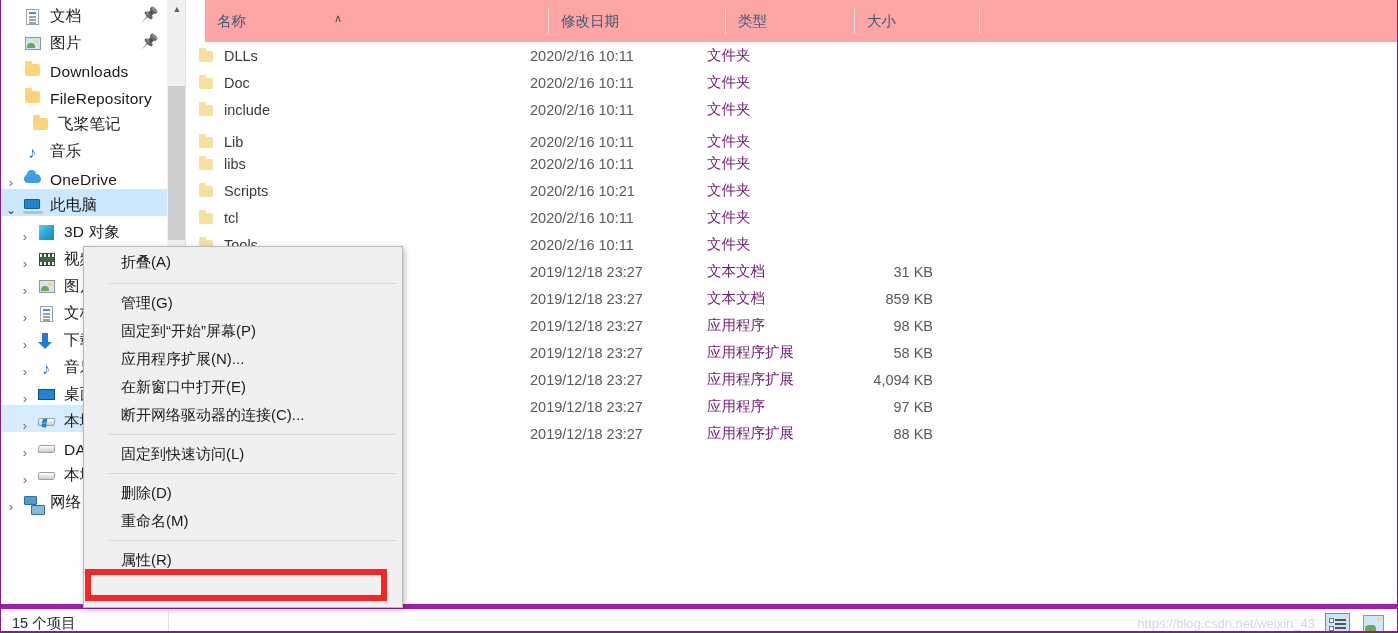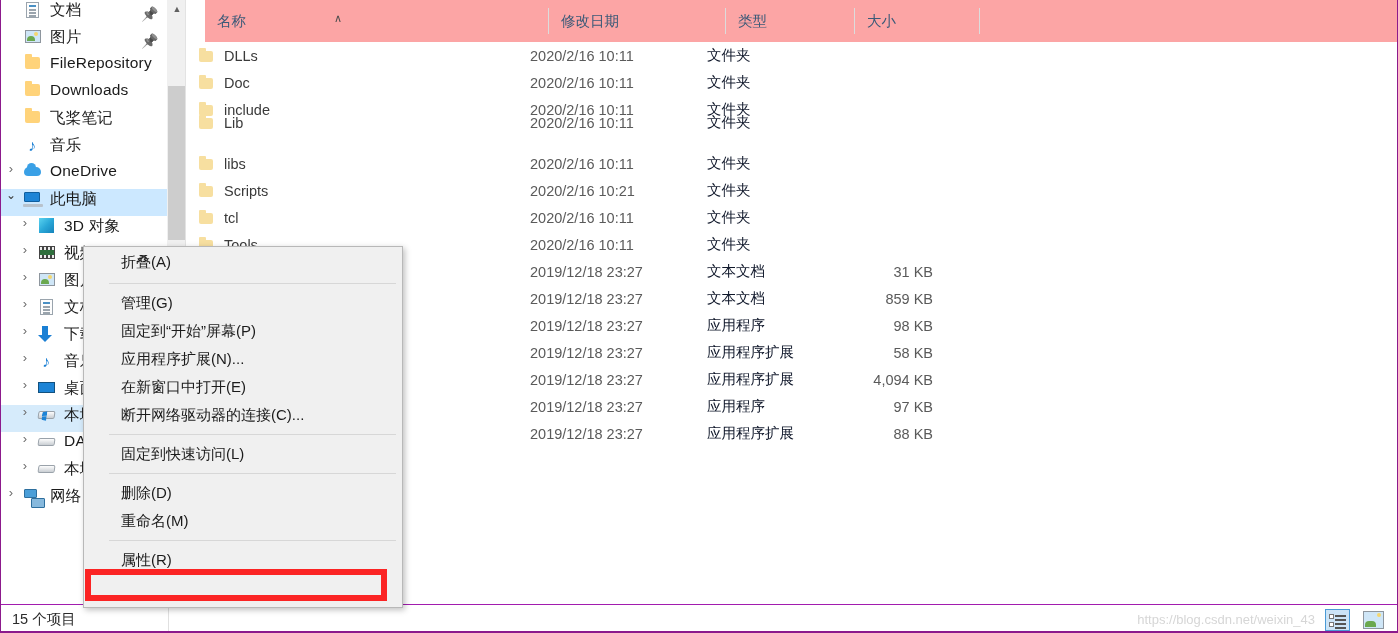--- a/index.html
+++ b/index.html
@@ -23,21 +23,21 @@
     left: 0; top: 0;
     width: 167px;
     height: 604px;
     background: #ffffff;
     overflow: hidden;
   }
   .nav-item {
     position: relative;
     height: 27px;
     display: flex;
-    align-items: flex-start;
+    align-items: flex-end;
     padding-left: 0;
     white-space: nowrap;
     font-size: 15px;
     color: #1a1a1a;
   }
   .nav-item.sel { background: #cce8ff; }
   .nav-item.sel2 { background: #d6ebfb; }
   .chev {
     width: 22px;
     min-width: 22px;
@@ -227,21 +227,21 @@
   .fico { width:17px; height:16px; position:relative; }
   .fico .fold {
     position:absolute; left:1px; top:3px; width:14px; height:11px;
     background:#f7dfa0; border-radius:0 2px 2px 2px;
   }
   .fico .fold:before{
     content:""; position:absolute; left:0; top:-3px; width:7px; height:3px;
     background:#f7dfa0; border-radius:1px 1px 0 0;
   }
   .fdate { position:absolute; left:344px; color:#5a5a5a; }
-  .ftype { position:absolute; left:521px; color:#0f172a; }
+  .ftype { position:absolute; left:521px; color:#701a75; }
   .fsize { position:absolute; left:600px; width:147px; text-align:right; color:#5a5a5a; }
 
   
   #ctx {
     position:absolute;
     left:83px; top:246px;
     width:320px; height:362px;
     background:#f0f0f0;
     border:1px solid #b8b8b8;
     box-shadow: 2px 2px 6px rgba(0,0,0,.25);
@@ -268,21 +268,21 @@
     z-index: 60;
     pointer-events:none;
   }
 
   
   #statusbar {
     position:absolute;
     left:0; top:604px;
     width:1398px; height:28px;
     background:#ffffff;
-    border-top:1px solid #a21caf;
+    border-top:5px solid #a21caf;
   }
   #status-count {
     position:absolute; left:12px; top:5px;
     font-size:14.5px; color:#2b2b2b;
   }
   #status-div {
     position:absolute; left:168px; top:2px;
     width:1px; height:24px; background:#e0e0e0;
   }
   #watermark {
@@ -352,30 +352,30 @@
           <span class="ic-pic"></span>
         </span>
         <span class="nav-label">图片</span>
         <span class="pin" style="filter: grayscale(1);">📌</span>
       </div>
       <div class="nav-item" style="padding-left: 0px;">
         <span class="chev none">&nbsp;</span>
         <span class="nav-ico">
           <span class="ic-folder"></span>
         </span>
-        <span class="nav-label">FileRepository</span>
+        <span class="nav-label">Downloads</span>
       </div>
       <div class="nav-item" style="padding-left: 0px;">
         <span class="chev none">&nbsp;</span>
         <span class="nav-ico">
           <span class="ic-folder"></span>
         </span>
-        <span class="nav-label">Downloads</span>
-      </div>
-      <div class="nav-item" style="padding-left: 0px;">
+        <span class="nav-label">FileRepository</span>
+      </div>
+      <div class="nav-item" style="padding-left: 8px;">
         <span class="chev none">&nbsp;</span>
         <span class="nav-ico">
           <span class="ic-folder"></span>
         </span>
         <span class="nav-label">飞桨笔记</span>
       </div>
       <div class="nav-item" style="padding-left: 0px;">
         <span class="chev none">&nbsp;</span>
         <span class="nav-ico">
           <span class="ic-music">♪</span>
@@ -528,21 +528,21 @@
           <div class="fname">
             <span class="fico">
               <span class="fold"></span>
             </span>
             <span>include</span>
           </div>
           <div class="fdate">2020/2/16 10:11</div>
           <div class="ftype">文件夹</div>
           <div class="fsize"></div>
         </div>
-        <div class="frow" style="top: 109px;">
+        <div class="frow" style="top: 128px;">
           <div class="fname">
             <span class="fico">
               <span class="fold"></span>
             </span>
             <span>Lib</span>
           </div>
           <div class="fdate">2020/2/16 10:11</div>
           <div class="ftype">文件夹</div>
           <div class="fsize"></div>
         </div>

